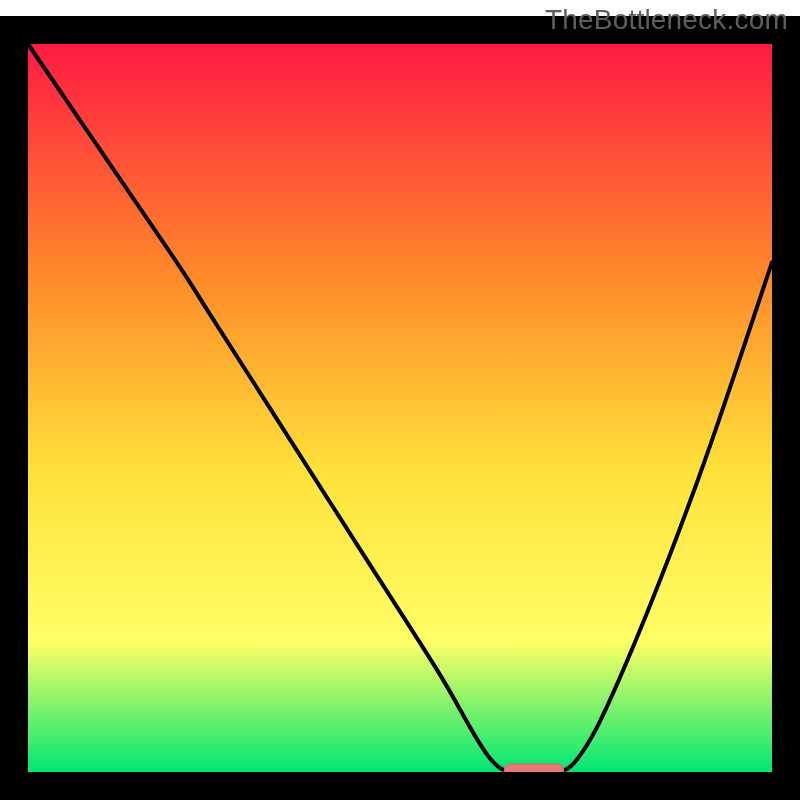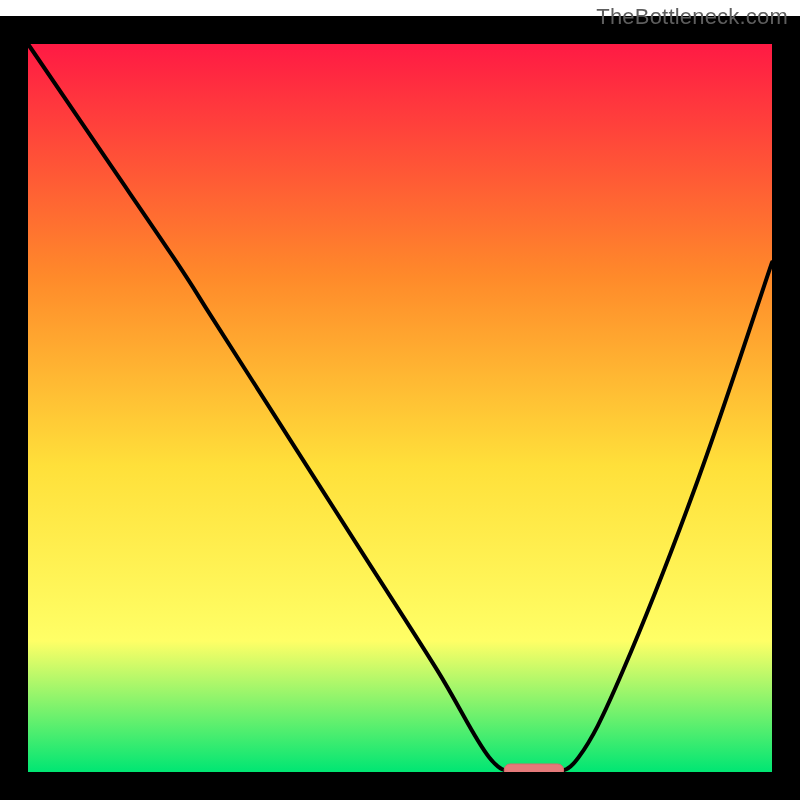--- a/index.html
+++ b/index.html
@@ -12,21 +12,21 @@
   }
   .container {
     position: relative;
     width: 800px;
     height: 800px;
   }
   .watermark {
     position: absolute;
     top: 4px;
     right: 12px;
-    font-size: 22px;
+    font-size: 28px;
     font-weight: 400;
     color: #5e5e5e;
     letter-spacing: 0.2px;
     z-index: 10;
     text-align: center;
   }
   svg.chart {
     position: absolute;
     top: 0;
     left: 0;

